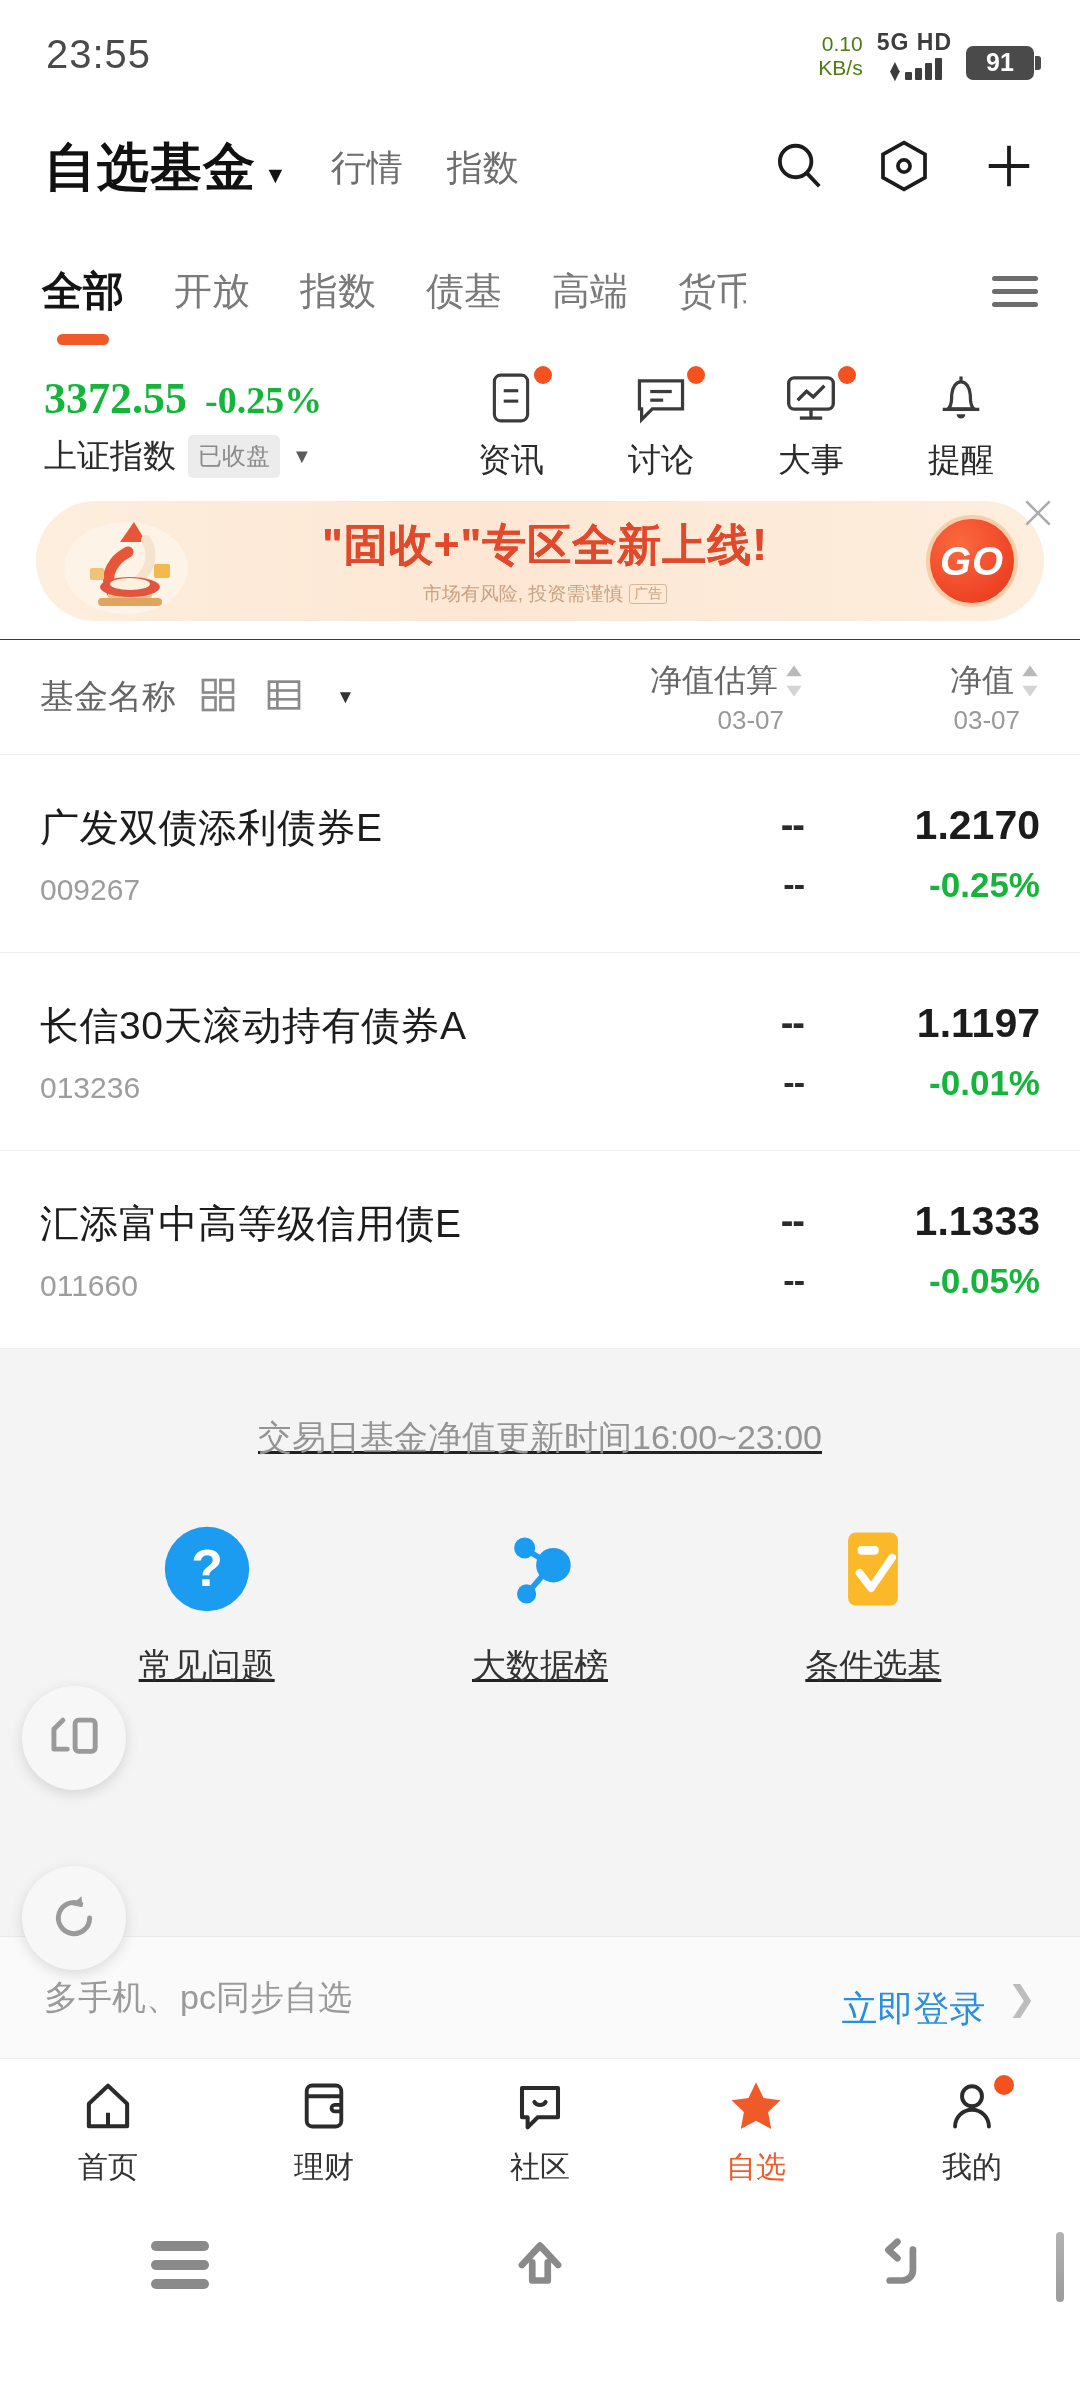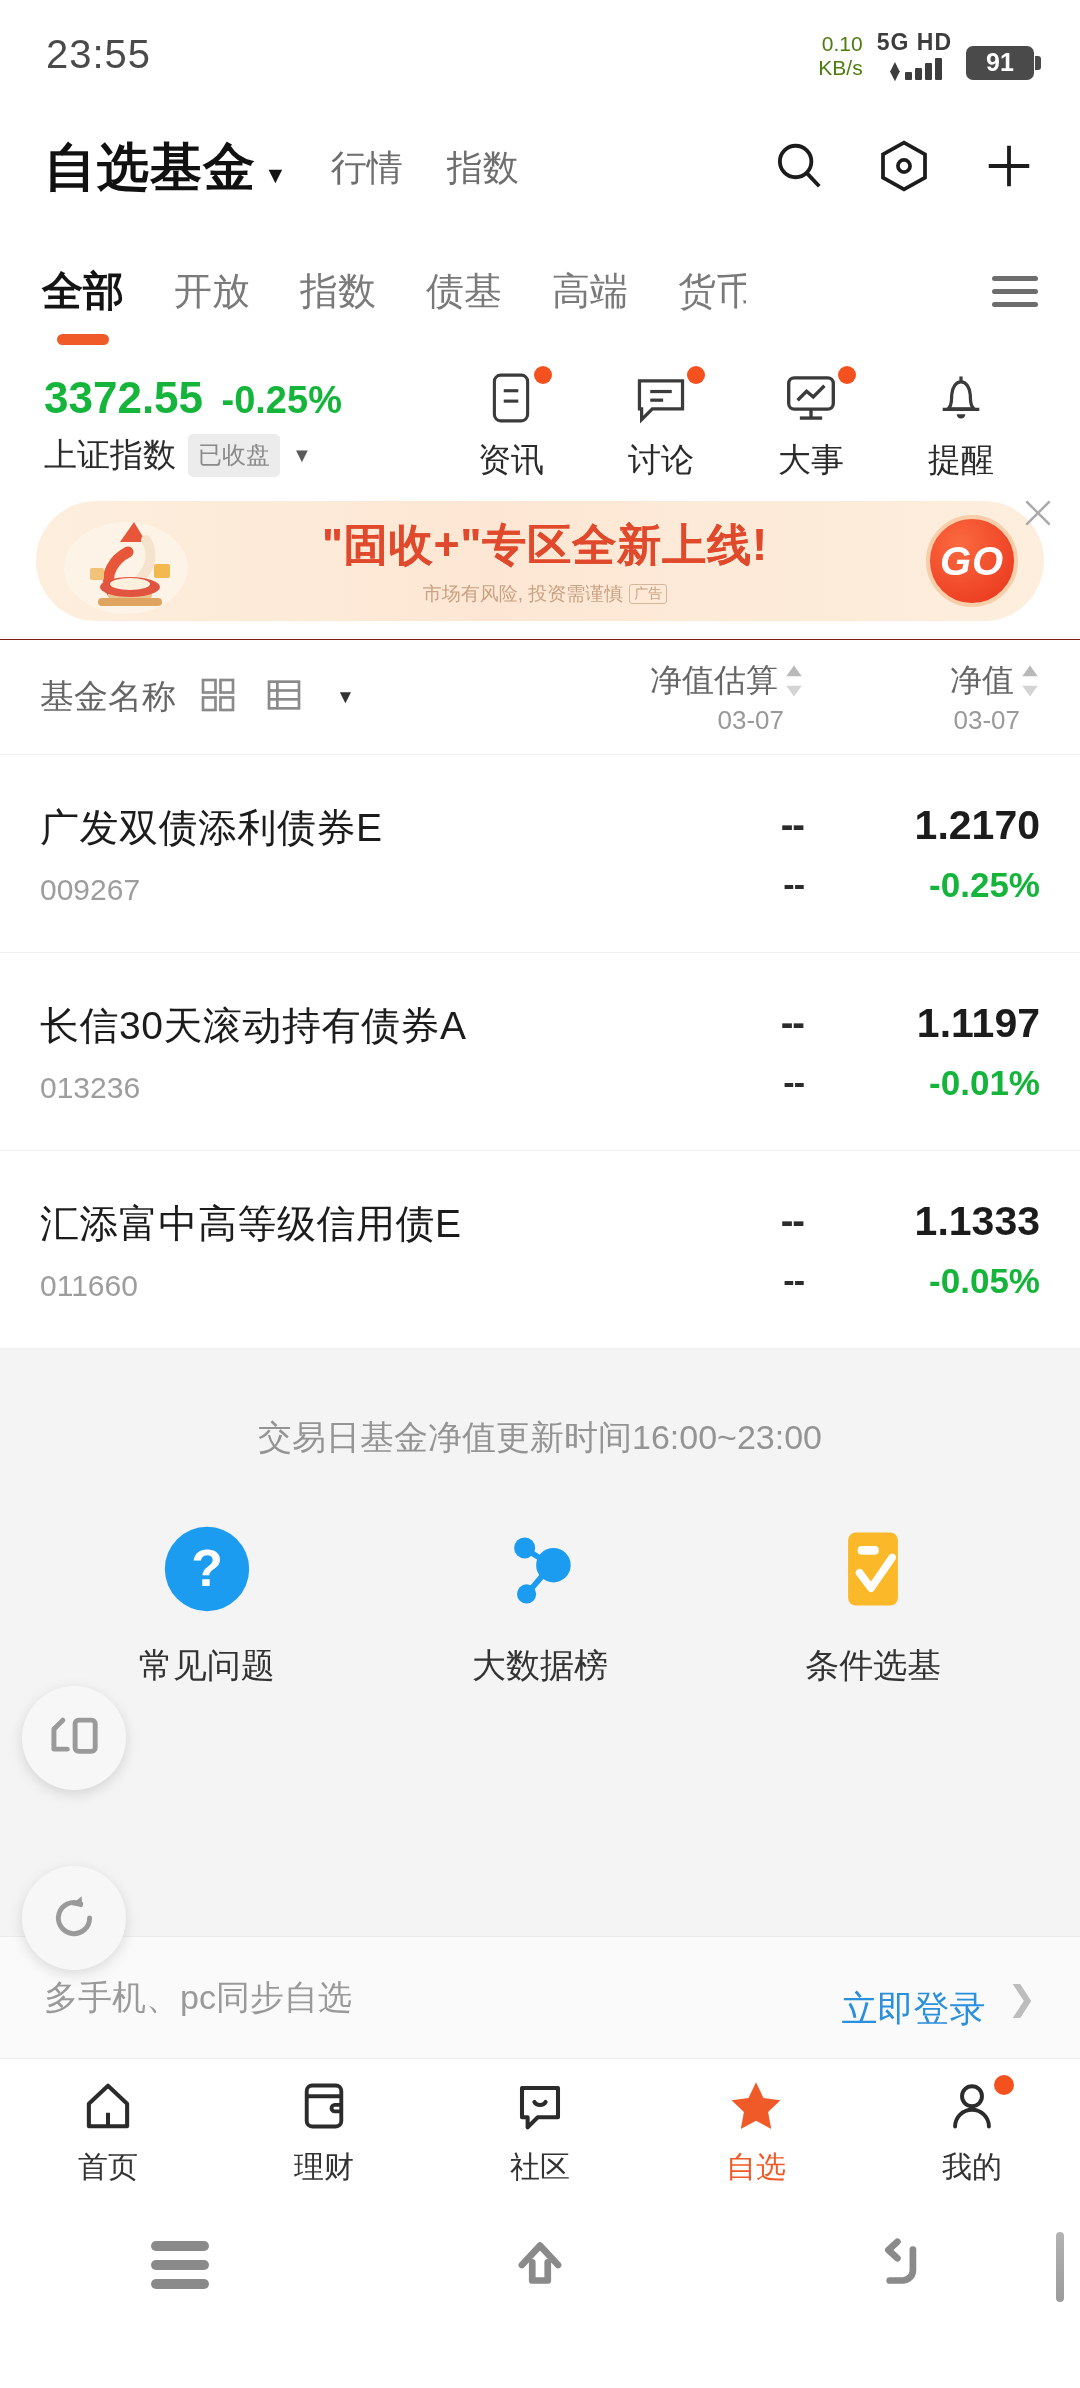--- a/index.html
+++ b/index.html
@@ -42,21 +42,21 @@
   
   .tabs{height:126px;display:flex;align-items:center;padding:0 42px;gap:0;position:relative;}
   .tab{position:relative;font-size:38px;color:#7a7a7a;margin-right:50px;white-space:nowrap;}
   .tab.active{color:#141414;font-weight:bold;font-size:41px;}
   .tab.active .ul{position:absolute;left:50%;transform:translateX(-50%);bottom:-26px;width:52px;height:11px;border-radius:6px;background:#f05a28;}
   .tab.clipped{overflow:hidden;width:68px;display:inline-block;}
   .tabs-more{margin-left:auto;display:flex;flex-direction:column;gap:8px;width:46px;}
   .tabs-more i{display:block;height:5px;background:#6d6d6d;border-radius:3px;}
 
   
-  .index-strip{display:flex;align-items:center;padding:14px 44px 10px;}
+  .index-strip{display:flex;align-items:center;padding:14px 44px 10px;font-family:Liberation Serif, serif;}
   .idx-left{width:430px;}
   .idx-num{font-size:44px;font-weight:bold;color:#14b53a;letter-spacing:0px;}
   .idx-pct{font-size:38px;font-weight:bold;color:#14b53a;margin-left:14px;}
   .idx-sub{display:flex;align-items:center;margin-top:10px;gap:12px;}
   .idx-name{font-size:33px;color:#2b2b2b;}
   .idx-badge{background:#ececec;color:#8a8a8a;font-size:24px;border-radius:5px;padding:5px 10px 6px;}
   .idx-arrow{font-size:20px;color:#5b5b5b;}
   .quick{display:flex;flex:1;justify-content:space-between;padding-left:20px;}
   .q-item{width:150px;display:flex;flex-direction:column;align-items:center;gap:10px;position:relative;}
   .q-ic{position:relative;height:60px;display:flex;align-items:center;justify-content:center;}
@@ -94,21 +94,21 @@
   .r-name{font-size:39px;color:#1c1c1c;letter-spacing:0.5px;}
   .r-code{font-size:30px;color:#9d9d9d;margin-top:18px;}
   .r-col{width:236px;display:flex;flex-direction:column;align-items:flex-end;}
   .r-v1{font-size:41px;font-weight:bold;color:#1c1c1c;}
   .r-v2{font-size:35px;font-weight:bold;margin-top:16px;}
   .r-dash{font-size:38px;font-weight:bold;color:#2b2b2b;letter-spacing:-1px;}
   .r-dash2{font-size:34px;font-weight:bold;color:#2b2b2b;margin-top:18px;letter-spacing:-1px;}
   .down{color:#14b53a;}
 
   
-  .grey{background:#f4f4f4;padding-top:66px;height:587px;}
+  .grey{background:#f4f4f4;padding-top:66px;height:587px;text-decoration:underline;}
   .note{text-align:center;font-size:34px;color:#949494;}
   .features{display:flex;justify-content:space-around;padding:0 40px;margin-top:62px;}
   .feat{display:flex;flex-direction:column;align-items:center;gap:24px;width:280px;}
   .feat-label{font-size:34px;color:#333;}
 
   
   .loginbar{height:122px;display:flex;align-items:center;padding:0 44px;background:#fafafa;border-top:1px solid #ebebeb;}
   .lb-text{font-size:34px;color:#9a9a9a;}
   .lb-right{margin-left:auto;display:flex;align-items:center;gap:22px;}
   .lb-link{font-size:36px;color:#2a8fdc;margin-top:24px;}

